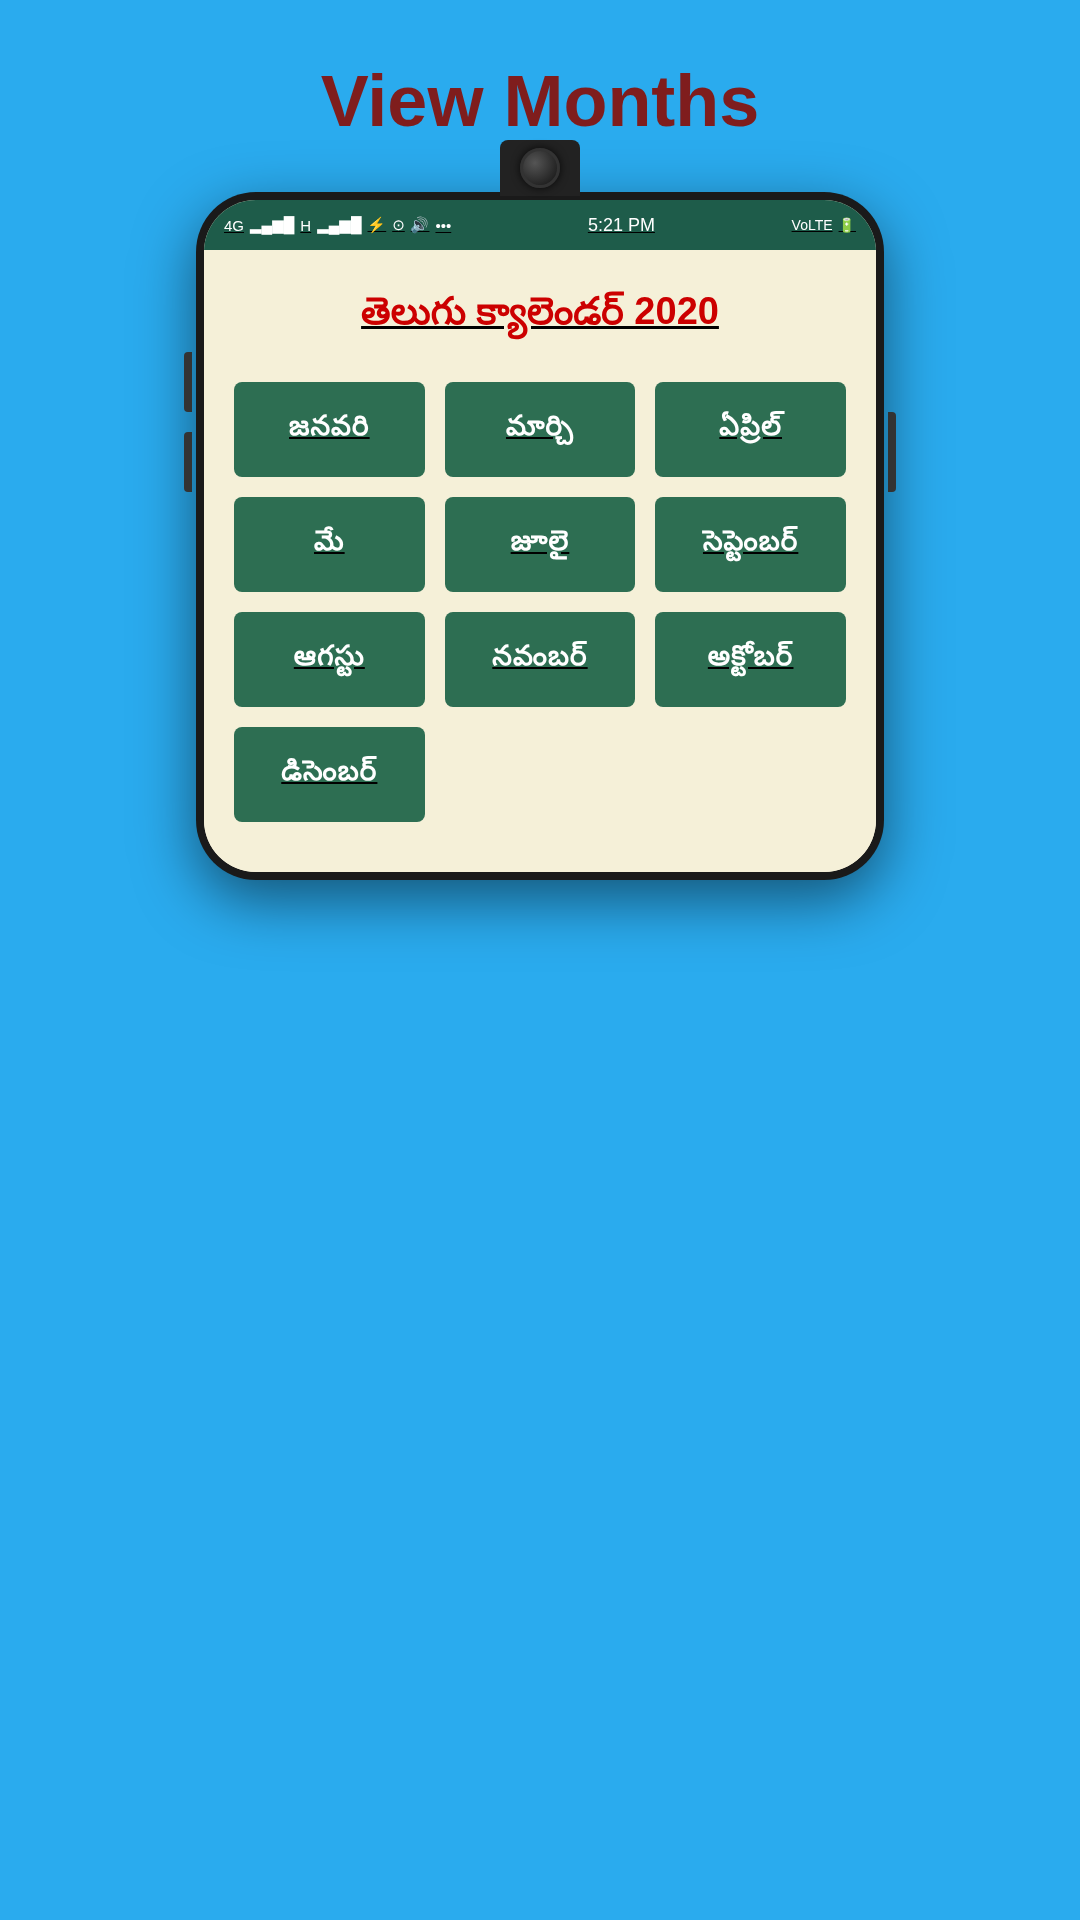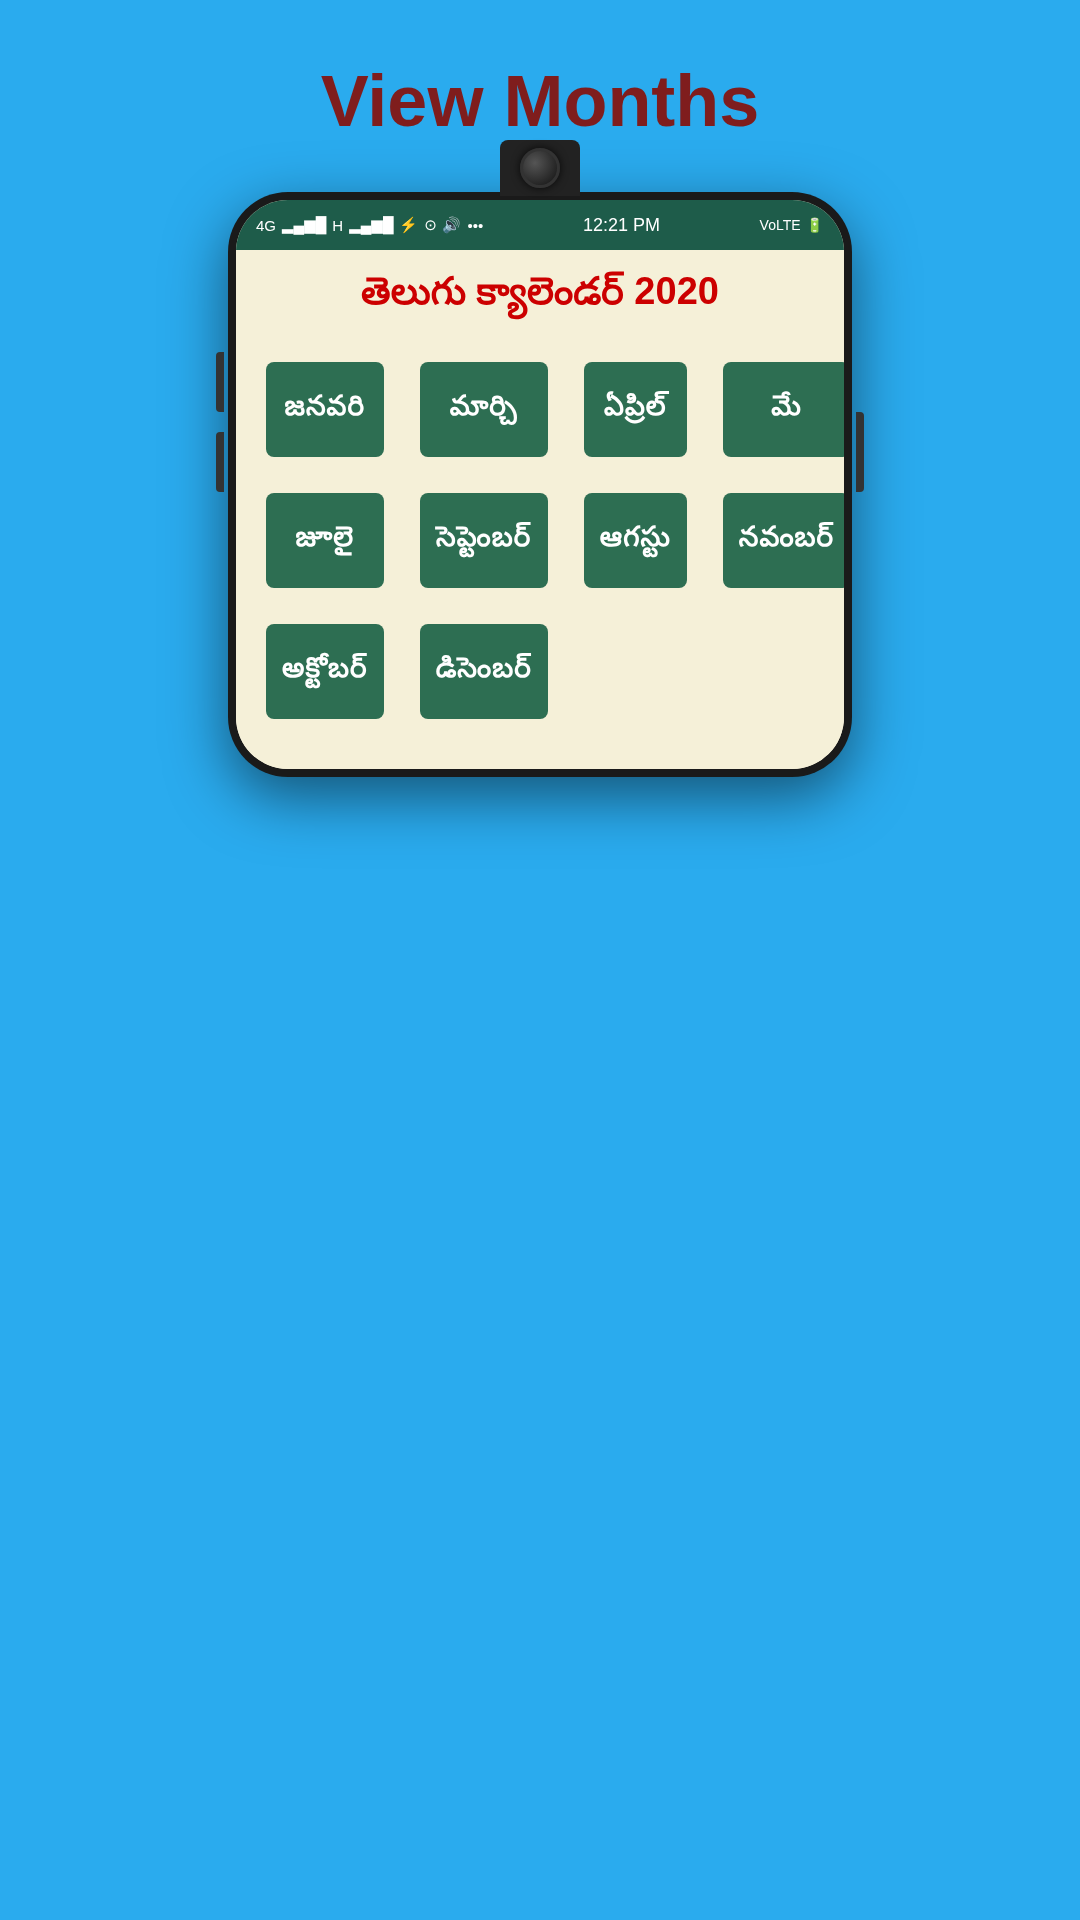--- a/index.html
+++ b/index.html
@@ -19,22 +19,23 @@
       color: #7f1d1d;
       font-size: 72px;
       font-weight: bold;
       text-align: center;
       margin-top: 60px;
       margin-bottom: 30px;
     }
 
     .phone-wrapper {
       position: relative;
-      width: 624px;
+      width: 688px;
       margin-top: 20px;
+      text-decoration: underline;
     }
 
     
     .phone-shell {
       background: #1a1a1a;
       border-radius: 60px;
       padding: 8px;
       box-shadow: 0 20px 60px rgba(0,0,0,0.5);
       position: relative;
     }
@@ -128,35 +129,35 @@
     .status-right {
       display: flex;
       align-items: center;
       gap: 6px;
       font-size: 14px;
     }
 
     
     .screen-content {
       background: #f5f0d8;
-      padding: 20px 30px 50px;
+      padding: 40px 30px 50px;
     }
 
     .calendar-title {
       color: #cc0000;
       font-size: 38px;
       font-weight: bold;
       text-align: center;
       margin-bottom: 40px;
     }
 
     .months-grid {
       display: grid;
-      grid-template-columns: 1fr 1fr 1fr 1fr;
-      gap: 36px;
+      grid-template-columns: 1fr 1fr 1fr;
+      gap: 20px;
     }
 
     .month-btn {
       background: #2d6e52;
       color: white;
       border: none;
       border-radius: 8px;
       padding: 28px 16px;
       font-size: 28px;
       font-weight: bold;
@@ -188,21 +189,21 @@
         <div class="status-left">
           <span>4G</span>
           <span>▂▄▆█</span>
           <span>H</span>
           <span>▂▄▆█</span>
           <span>⚡</span>
           <span>⊙</span>
           <span>🔊</span>
           <span>•••</span>
         </div>
-        <div class="status-center">12:21 PM</div>
+        <div class="status-center">5:21 PM</div>
         <div class="status-right">
           <span>VoLTE</span>
           <span>🔋</span>
         </div>
       </div>
 
       <div class="screen-content">
 
         <div class="calendar-title">తెలుగు క్యాలెండర్ 2020</div>
 

